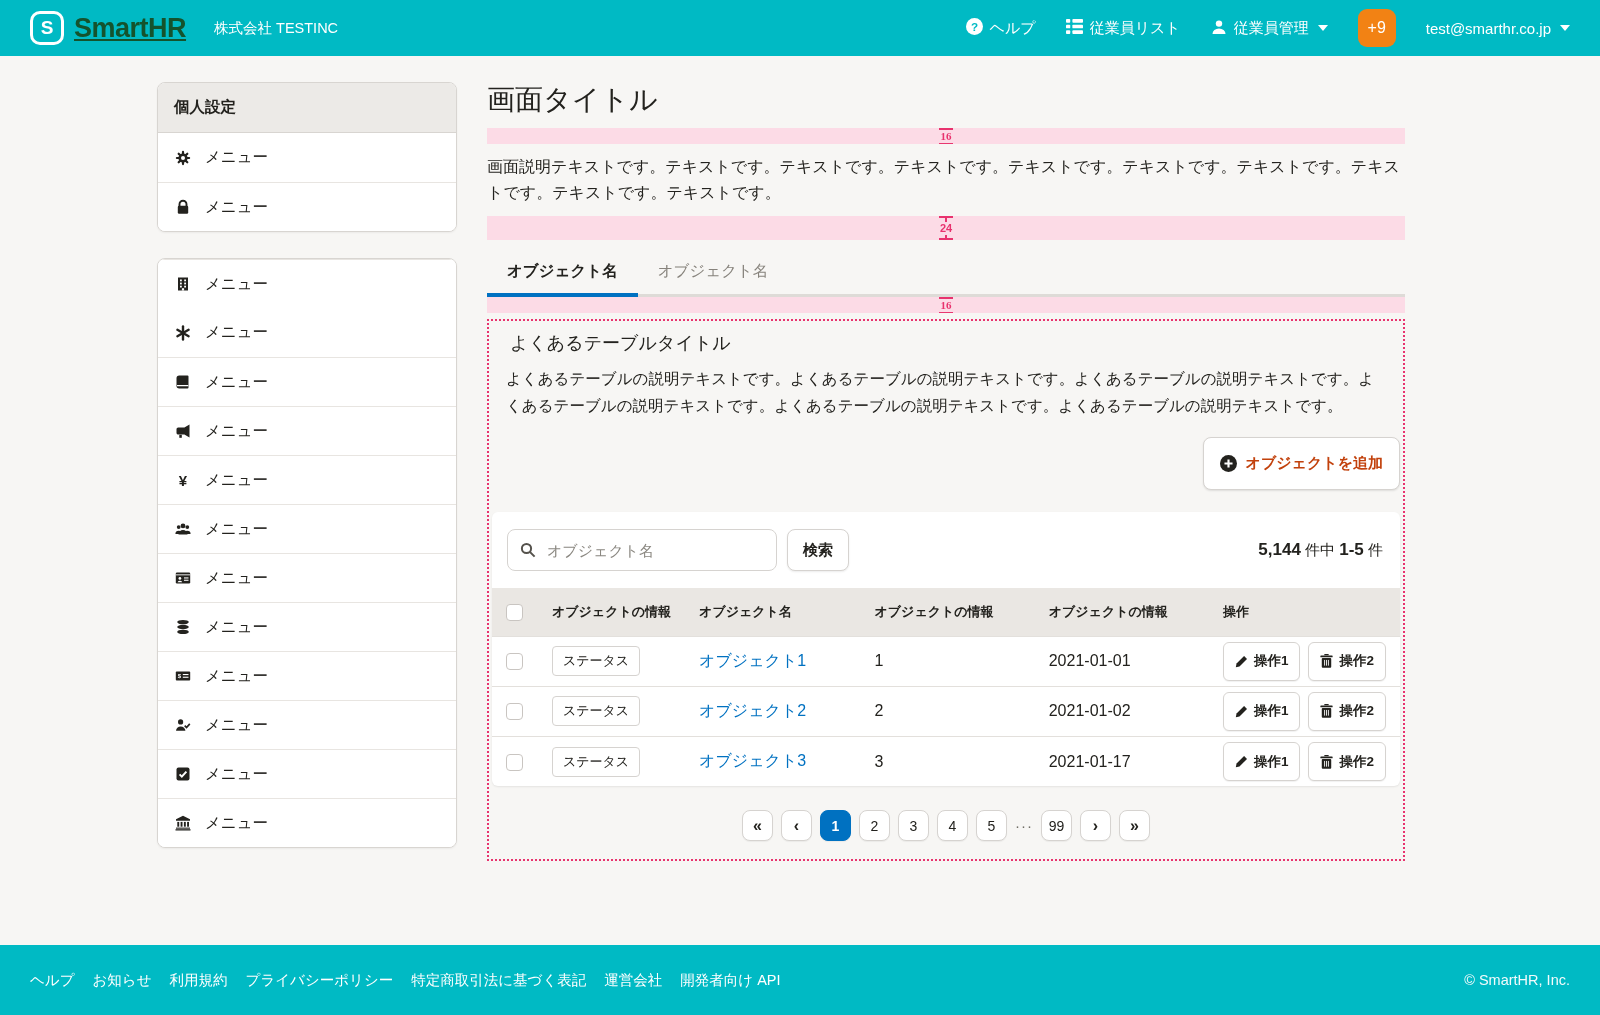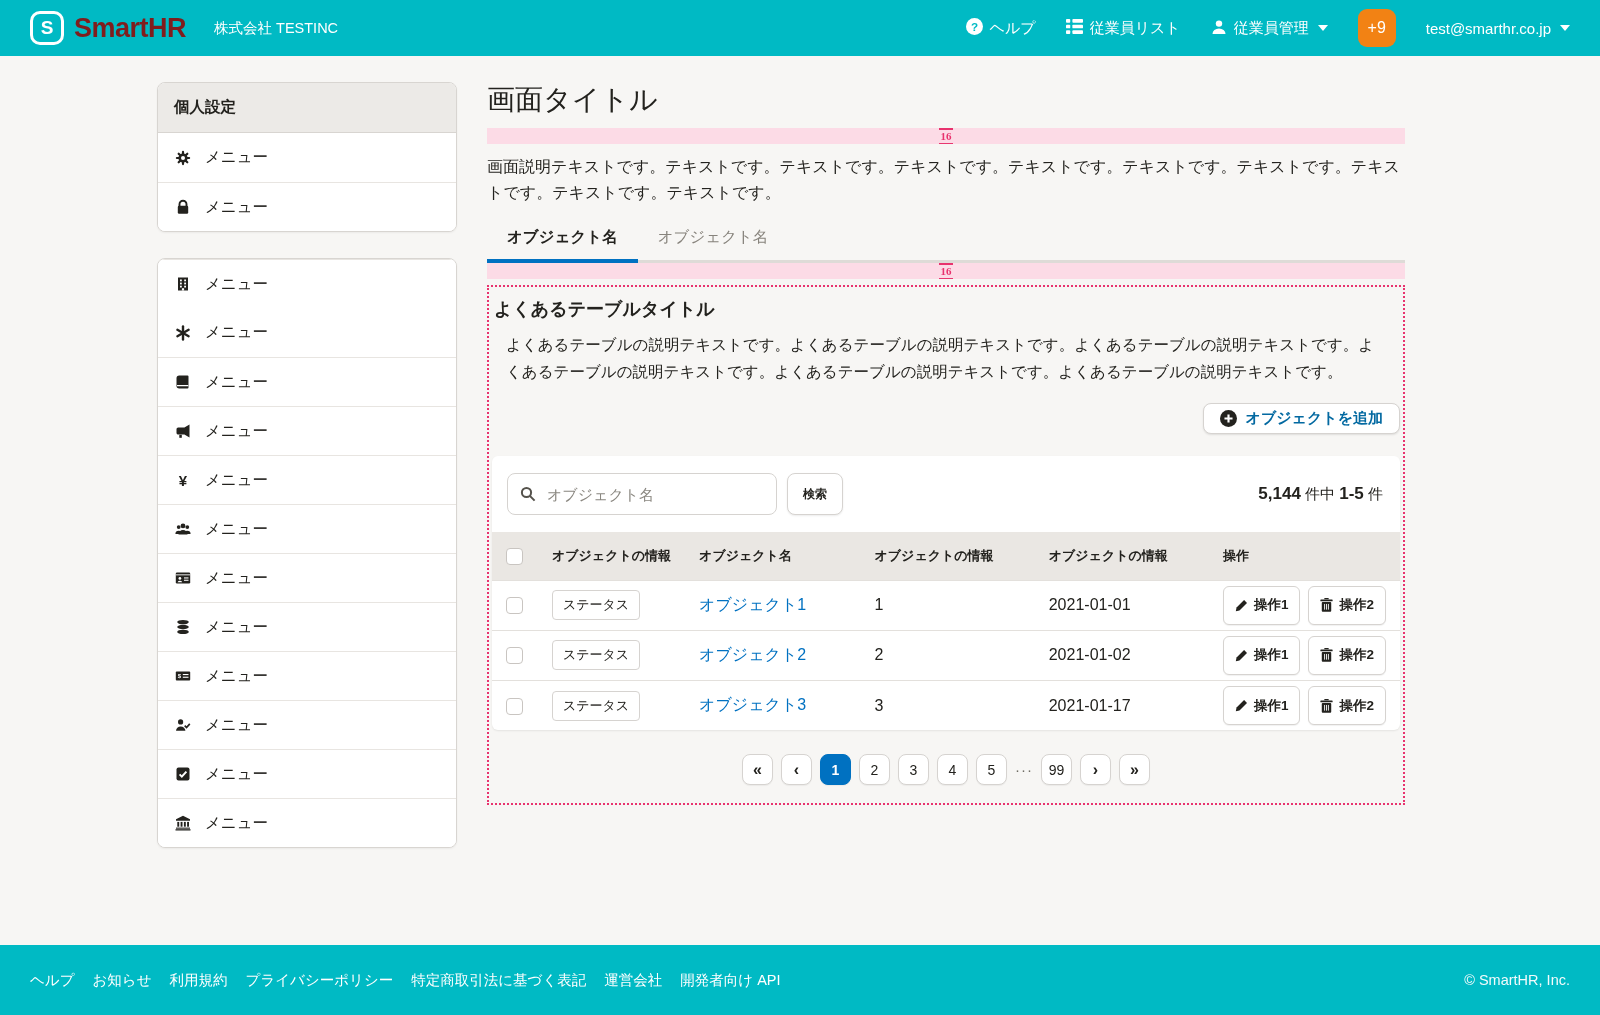--- a/index.html
+++ b/index.html
@@ -15,21 +15,21 @@
     position:absolute; top:0; left:0; width:1600px; height:56px;
     background:#00bac4; display:flex; align-items:center; padding:0 30px;
     z-index:5;
   }
   .logo { display:flex; align-items:center; gap:10px; cursor:pointer; }
   .logo-mark {
     width:34px; height:34px; border:3px solid #fff; border-radius:10px;
     color:#fff; font-weight:bold; font-size:19px;
     display:flex; align-items:center; justify-content:center;
   }
-  .logo-word { color:#7f1d1d; font-weight:bold; font-size:27px; letter-spacing:-0.5px; }
+  .logo-word { color:#14532d; font-weight:bold; font-size:27px; letter-spacing:-0.5px;text-decoration:underline; }
   .company { color:#fff; font-size:14.5px; margin-left:28px; }
   .gnav { margin-left:auto; display:flex; align-items:center; gap:30px; }
   .gnav-item { display:flex; align-items:center; gap:7px; color:#fff; font-size:15px; cursor:pointer; white-space:nowrap; }
   .caret-down { width:0; height:0; border-left:5px solid transparent; border-right:5px solid transparent; border-top:6px solid #fff; margin-left:2px; }
   .notif-badge {
     width:38px; height:38px; background:#f28214; border-radius:9px; color:#fff;
     font-size:16px; display:flex; align-items:center; justify-content:center; cursor:pointer;
   }
   
   .sidebar { position:absolute; left:157px; top:82px; width:300px; }
@@ -62,43 +62,43 @@
     font-size:11px; font-weight:bold; color:#e8336e; background:#fcdbe6;
     line-height:1; padding:1px 2px; z-index:1;
   }
   .page-desc { font-size:16px; line-height:1.62; margin:10px 0; }
   .tabs { display:flex; border-bottom:3px solid #deDBд7; border-bottom:3px solid #dedbd7; margin-top:10px; }
   .tab { padding:11px 20px 12px; font-size:15.5px; position:relative; cursor:pointer; }
   .tab.active { font-weight:bold; }
   .tab.active::after { content:""; position:absolute; left:0; right:0; bottom:-3px; height:4px; background:#0071c1; }
   .tab.inactive { color:#87837c; }
   .dotted-box { margin-top:6px; border:2px dotted #e8336e; padding:8px 3px 12px; }
-  .box-title { font-size:18px; font-weight:700; margin:2px 0 10px; padding-left:2px; }
+  .box-title { font-size:18px; font-weight:400; margin:2px 16px 10px; padding-left:2px; }
   .box-desc { font-size:15.5px; line-height:1.75; margin:0 12px 18px; padding-left:2px; }
   .add-row { display:flex; justify-content:flex-end; margin:0 0 22px; }
   .add-btn {
-    display:inline-flex; align-items:center; gap:9px; height:31px; padding:12px 16px;
+    display:inline-flex; align-items:center; gap:9px; height:53px; padding:12px 16px;
     background:#fff; border:1px solid #d6d3d0; border-radius:8px;
-    font-size:15px; font-weight:bold; font-family:inherit; color:#0369a1;
+    font-size:15px; font-weight:bold; font-family:inherit; color:#c2410c;
     box-shadow:0 1px 2px rgba(0,0,0,0.1); cursor:pointer;
   }
   .card { background:#fff; border-radius:6px; box-shadow:0 1px 2px rgba(0,0,0,0.08); overflow:hidden; }
   .search-row { display:flex; align-items:center; gap:10px; padding:17px 15px; }
   .search-box {
     width:270px; height:42px; border:1px solid #d6d3d0; border-radius:8px;
     display:flex; align-items:center; gap:9px; padding:0 12px; background:#fff;
   }
   .search-box input {
     border:none; outline:none; flex:1; font-size:15px; font-family:inherit;
     color:#23221e; background:transparent; min-width:0;
   }
   .search-box input::placeholder { color:#8a8780; }
   .search-btn {
     height:42px; padding:0 15px; background:#fff; border:1px solid #d6d3d0; border-radius:8px;
-    font-size:12px; font-weight:bold; font-family:inherit; color:#23221e; cursor:pointer;
+    font-size:15px; font-weight:bold; font-family:inherit; color:#23221e; cursor:pointer;
     box-shadow:0 1px 2px rgba(0,0,0,0.08);
   }
   .count { margin-left:auto; font-size:15px; white-space:nowrap; padding-right:2px; }
   .count b { font-size:17px; }
   table.obj-table { width:100%; border-collapse:collapse; }
   .obj-table th {
     background:#eae7e3; height:48px; text-align:left; font-size:13px; font-weight:bold;
     padding:0 14px; white-space:nowrap;
   }
   .obj-table td { height:50px; padding:0 14px; font-size:16px; border-top:1px solid #e3e0dc; white-space:nowrap; }
@@ -359,20 +359,24 @@
 <div class="main">
   <h1 class="page-title">画面タイトル</h1>
 
   <div class="spacer sp16">
     <span class="ruler"></span>
     <span class="ruler-num">16</span>
   </div>
 
   <p class="page-desc">画面説明テキストです。テキストです。テキストです。テキストです。テキストです。テキストです。テキストです。テキストです。テキストです。テキストです。</p>
 
+  <div class="spacer sp24">
+    <span class="ruler"></span>
+    <span class="ruler-num">24</span>
+  </div>
 
   <div class="tabs">
     <div class="tab active">オブジェクト名</div>
     <div class="tab inactive">オブジェクト名</div>
   </div>
 
   <div class="spacer sp16">
     <span class="ruler"></span>
     <span class="ruler-num">16</span>
   </div>

